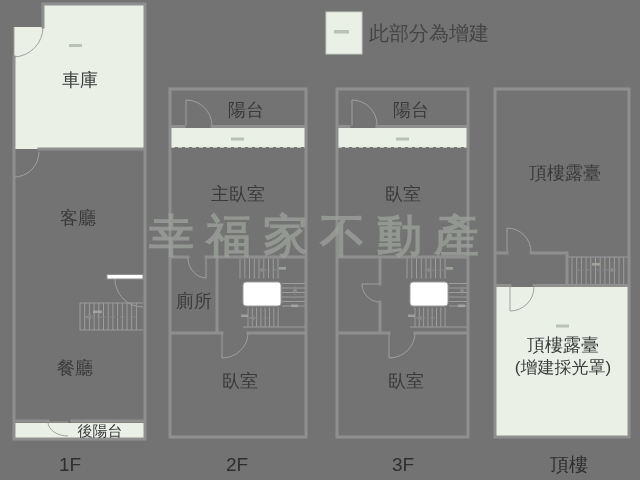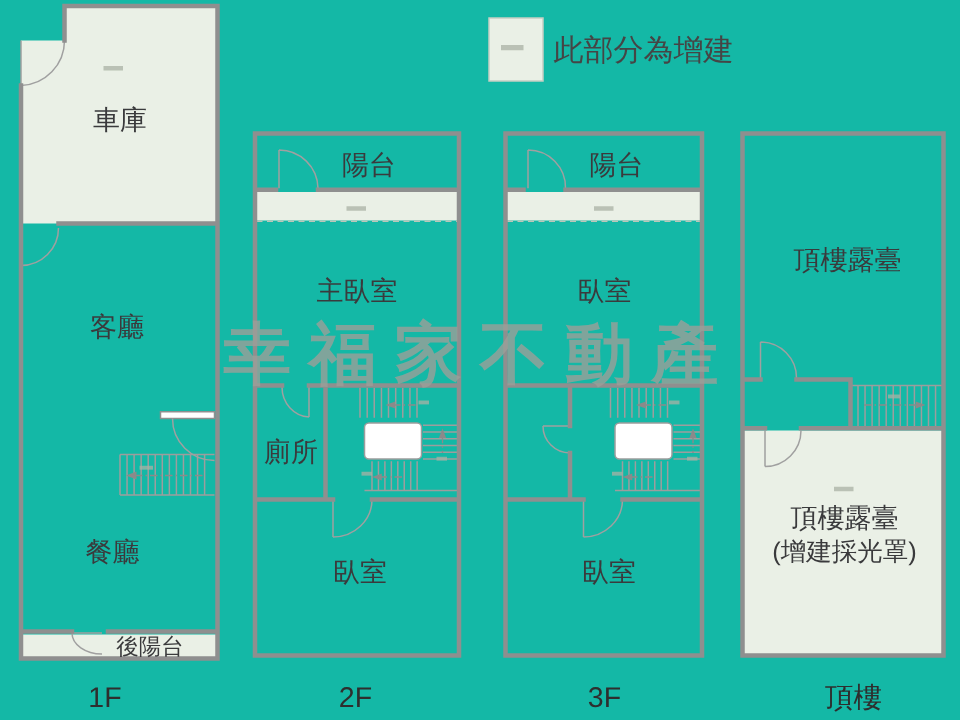--- a/index.html
+++ b/index.html
@@ -1,16 +1,16 @@
 <!DOCTYPE html>
 <html><head>
 <meta charset="utf-8">
 <style>
   html,body{margin:0;padding:0;background:#ffffff;}
-  .stage{position:relative;width:640px;height:480px;background:#14b8a6;overflow:hidden;
+  .stage{position:relative;width:640px;height:480px;background:#737373;overflow:hidden;
          font-family:"Liberation Sans","DejaVu Sans",sans-serif;}
   svg{display:block;}
   .wall{stroke:#8f8f8f;stroke-width:3;fill:none;stroke-linecap:square;}
   .door{stroke:#a0a0a0;stroke-width:1;fill:none;}
   .tread{stroke:#9d9d9d;stroke-width:1;fill:none;}
   .arrow{stroke:#8a8a8a;stroke-width:0.9;fill:none;stroke-dasharray:5 2 1 2;}
   .ahead{fill:#8a8a8a;stroke:none;}
   .dashline{stroke:#bcc5b8;stroke-width:1;fill:none;stroke-dasharray:4 3;}
   .smudge{fill:#a9b1a4;opacity:0.75;}
   .room-label{font-size:18px;fill:#3a3a3c;}

